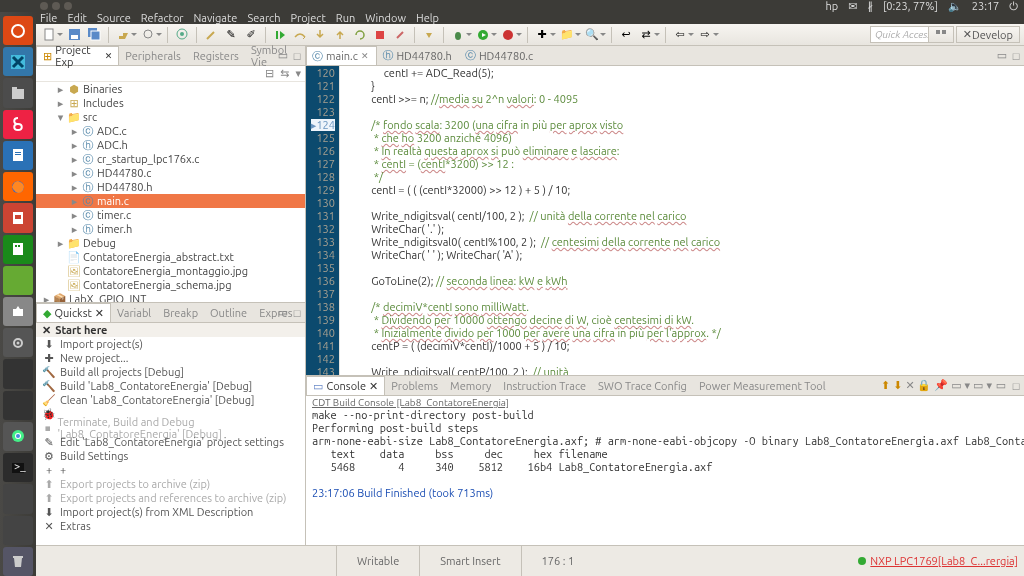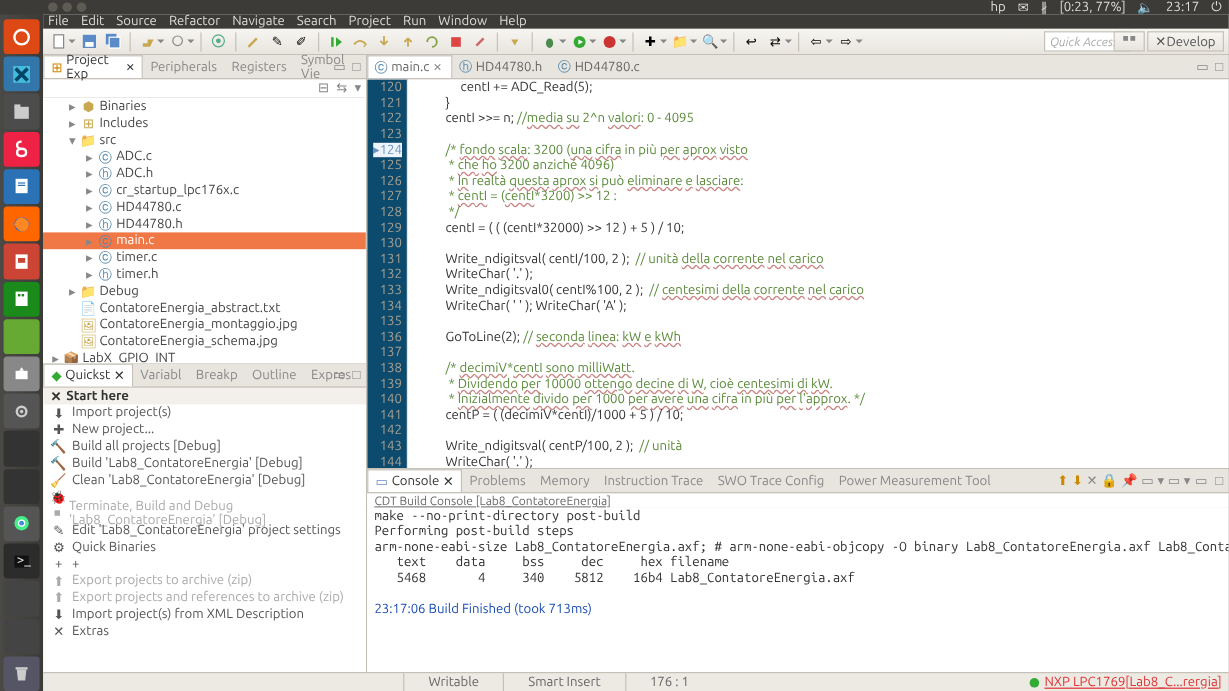--- a/index.html
+++ b/index.html
@@ -45,21 +45,21 @@
 .ul { text-decoration:underline wavy #c88; }
 .console-pane { height:170px; border-top:1px solid #c5c1b8; display:flex; flex-direction:column; }
 .console-tabs { height:20px; background:#e8e5df; display:flex; align-items:center; border-bottom:1px solid #c5c1b8; font-size:10px; color:#888; position:relative; }
 .console-body { flex:1; background:#fff; font-family:"Ubuntu Mono",monospace; font-size:11px; line-height:13px; padding:1px 6px; color:#333; white-space:pre; overflow:hidden; }
 .console-title { font-size:10px; color:#666; padding:1px 6px 0; background:#fff;text-decoration:underline; }
 .cb-blue { color:#1a4db3;text-align:center; }
 .left-lower { display:flex; flex-direction:column; }
 .ql-body { background:#fff; flex:1; font-size:10px; color:#555; overflow:auto; }
 .ql-item { display:flex; align-items:center; height:14px; padding-left:6px; gap:4px; }
 .ql-item.dim { color:#aaa; }
-.statusbar { height:16px; background:#edeae4; border-top:1px solid #c5c1b8; display:flex; align-items:center; color:#666; font-size:10px;text-align:center; }
+.statusbar { height:31px; background:#edeae4; border-top:1px solid #c5c1b8; display:flex; align-items:center; color:#666; font-size:10px;text-align:center; }
 .sb-cell { padding:0 20px; border-left:1px solid #c5c1b8; height:100%; display:flex; align-items:center; }
 .sb-right { margin-left:auto; color:#d33; text-decoration:underline; padding-right:6px; display:flex; align-items:center; gap:4px; }
 .ctrl-right { position:absolute; right:2px; display:flex; gap:2px; align-items:center; }
 </style>
 </head>
 <body>
 
 <div class="top-panel"></div>
 <div class="win-dots">
     <span></span>
@@ -471,21 +471,21 @@
               <div class="ql-item dim">
                 <span style="width:14px;text-align:center">⏹</span>
                 <span>Terminate, Build and Debug 'Lab8_ContatoreEnergia' [Debug]</span>
               </div>
               <div class="ql-item">
                 <span style="width:14px;text-align:center">✎</span>
                 <span>Edit 'Lab8_ContatoreEnergia' project settings</span>
               </div>
               <div class="ql-item">
                 <span style="width:14px;text-align:center">⚙</span>
-                <span>Quick Binaries</span>
+                <span>Build Settings</span>
               </div>
               <div class="ql-item">
                 <span style="width:14px;text-align:center">+</span>
                 <span>+</span>
               </div>
               <div class="ql-item dim">
                 <span style="width:14px;text-align:center">⬆</span>
                 <span>Export projects to archive (zip)</span>
               </div>
               <div class="ql-item dim">

